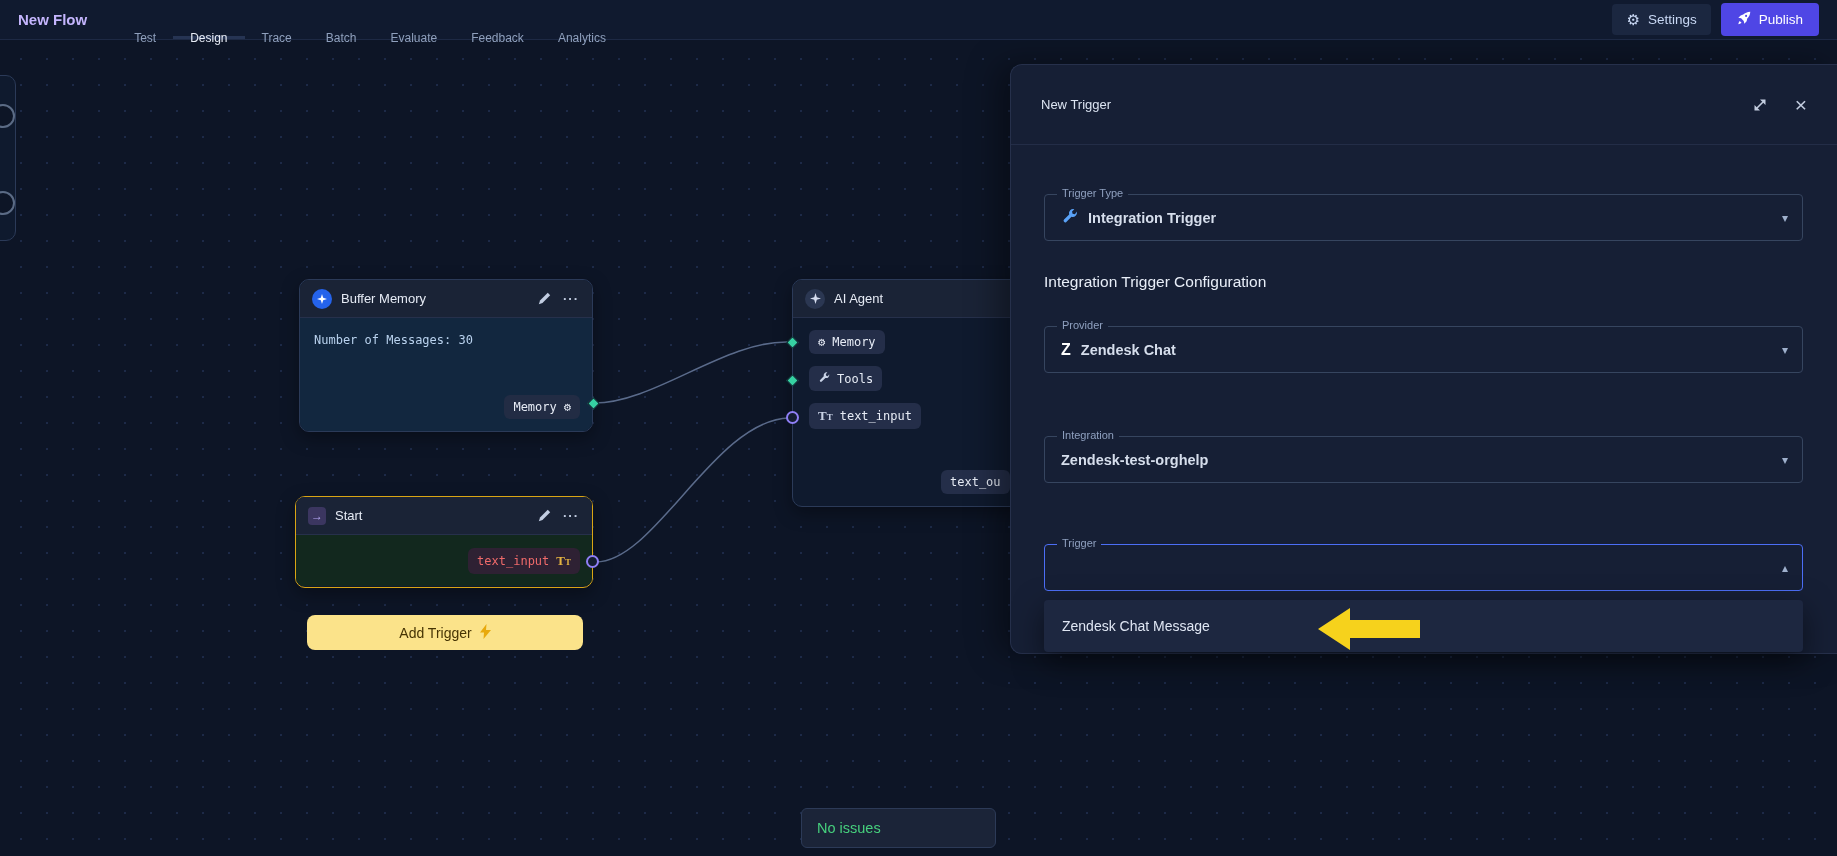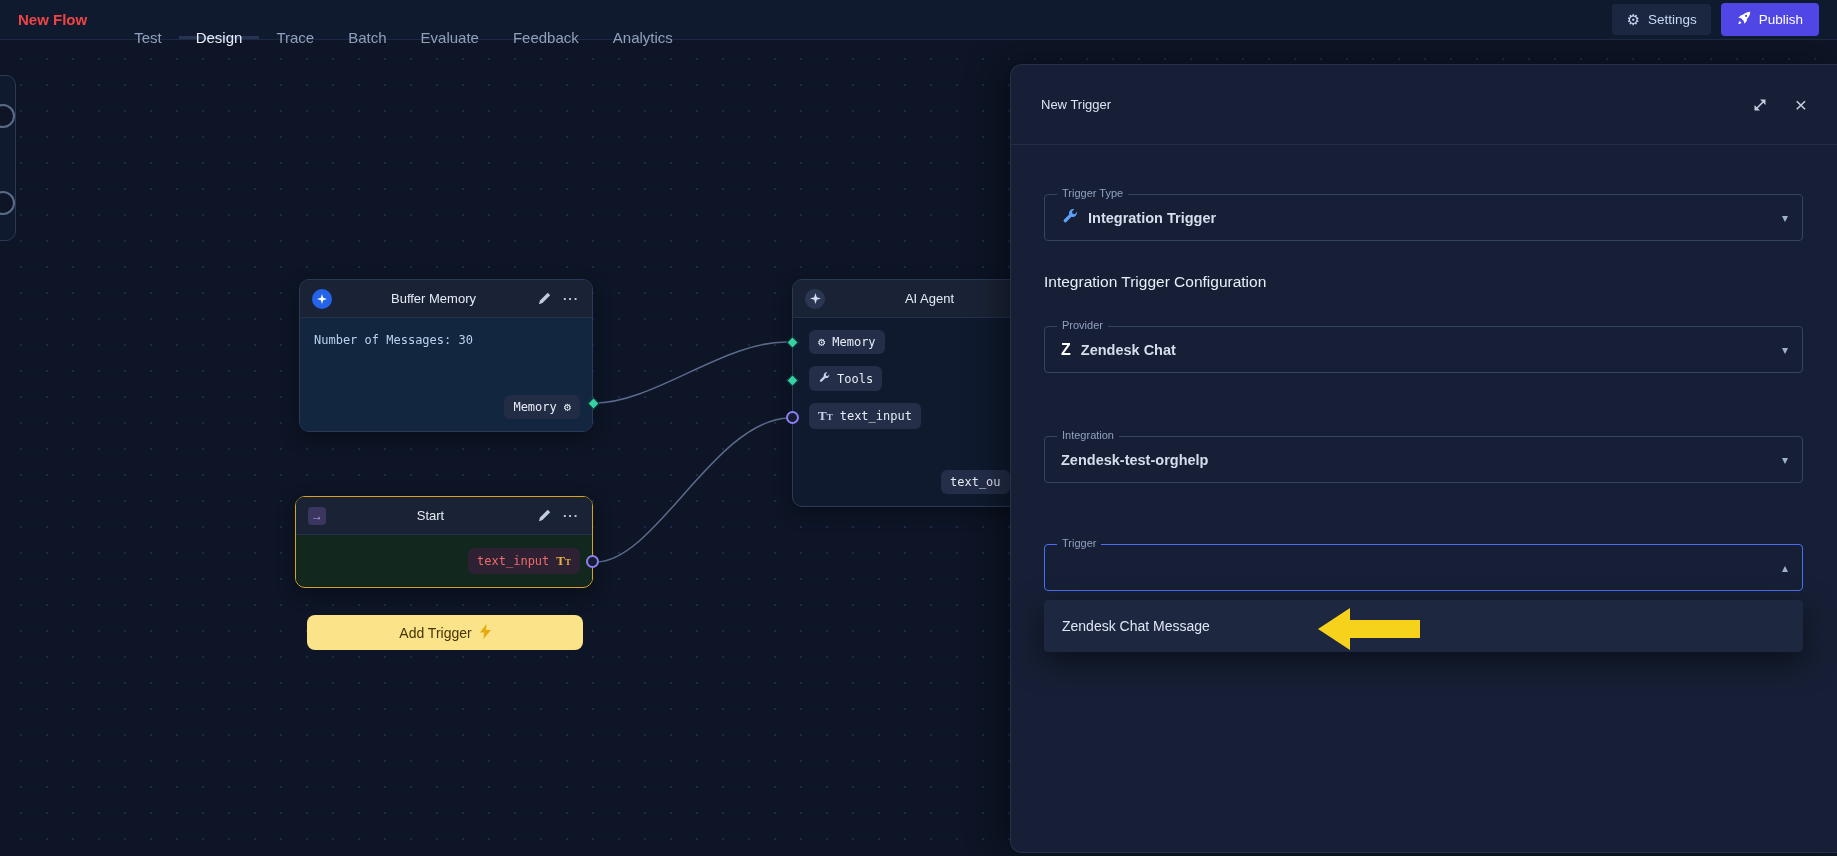--- a/index.html
+++ b/index.html
@@ -2,40 +2,40 @@
 <html><head>
 <meta charset="utf-8">
 <style>
   * { box-sizing: border-box; margin: 0; padding: 0; }
   body { background:#0a0f1d; font-family:"Liberation Sans", sans-serif; }
   .app { position:relative; width:1837px; height:856px; background:#0d1526; overflow:hidden; color:#e2e8f0; }
 
   
   .topbar { position:absolute; top:0; left:0; right:0; height:40px; background:#101a2f;
             border-bottom:1px solid #1d2944; display:flex; align-items:stretch; padding:0 18px; z-index:70; }
-  .tb-title { align-self:center; font-size:15px; font-weight:700; color:#ef4444; margin-right:30px; white-space:nowrap; }
-  .tab { display:flex; align-items:center; padding:0 17px; font-size:15px; color:#8fa0bd; cursor:pointer; white-space:nowrap;margin-top:36px; }
+  .tb-title { align-self:center; font-size:15px; font-weight:700; color:#c4b5fd; margin-right:30px; white-space:nowrap; }
+  .tab { display:flex; align-items:center; padding:0 17px; font-size:12px; color:#8fa0bd; cursor:pointer; white-space:nowrap;margin-top:36px; }
   .tab.active { background:#263453; color:#e8edf7; }
   .tb-spacer { flex:1; }
   .btn { align-self:center; display:flex; align-items:center; gap:8px; border-radius:4px; font-size:13.5px; cursor:pointer; white-space:nowrap; }
   .btn-settings { background:#1b2740; padding:8px 14px; color:#c9d8f4; }
   .btn-publish { background:#4f46e5; padding:8px 16px; color:#fff; margin-left:10px; }
   .gear-glyph { font-size:15px; line-height:1; }
 
   
   .canvas { position:absolute; top:40px; left:0; right:0; bottom:0;
             background-image:radial-gradient(rgba(86,118,189,0.22) 1.2px, transparent 1.3px);
             background-size:26px 26px; background-position:8px 6px; }
   .edges { position:absolute; inset:0; z-index:1; pointer-events:none; }
   .edges path { stroke:#5f7090; stroke-width:1.5; fill:none; opacity:.95; }
 
   .node { position:absolute; background:#0f1a2e; border:1px solid #2b3a58; border-radius:10px; z-index:2;
           box-shadow:0 6px 18px rgba(0,0,0,.35); }
   .node-header { height:38px; display:flex; align-items:center; gap:9px; padding:0 12px; background:#1a2336;
-                 border-bottom:1px solid #26304b; border-radius:9px 9px 0 0;text-align:center; }
+                 border-bottom:1px solid #26304b; border-radius:9px 9px 0 0; }
   .node-title { font-size:13px; color:#e6ebf5; flex:1; }
   .hicon { width:20px; height:20px; border-radius:50%; display:flex; align-items:center; justify-content:center; flex:0 0 auto; }
   .icon-btn { display:flex; align-items:center; justify-content:center; width:18px; color:#c2cde2; cursor:pointer; }
   .dots-glyph { color:#c2cde2; font-size:13px; font-weight:700; letter-spacing:1px; }
   .badge { display:inline-flex; align-items:center; gap:7px; background:#242e49; border-radius:6px;
            padding:5px 9px; font-family:"DejaVu Sans Mono", monospace; font-size:12px; color:#e6ebf5; white-space:nowrap; }
 
   #node-buffer { left:299px; top:279px; width:294px; height:153px; }
   #node-buffer .node-body { position:relative; height:113px; background:#12273f; border-radius:0 0 9px 9px; padding:12px 14px; }
   .body-text { font-family:"DejaVu Sans Mono", monospace; font-size:12px; color:#b9d2ee; }
@@ -69,21 +69,21 @@
   .status-bar { position:absolute; left:801px; top:808px; width:195px; height:40px; background:#1b2438;
                 border:1px solid #2c3a57; border-radius:6px; display:flex; align-items:center; padding:0 15px;
                 color:#46d07d; font-size:14.5px; z-index:2; cursor:pointer; }
 
   .partial-node { position:absolute; left:-34px; top:75px; width:50px; height:166px; border:1px solid #2b3a58;
                   border-radius:10px; background:#0f1a2e; z-index:2; }
   .partial-port { position:absolute; width:24px; height:24px; border-radius:50%; border:2px solid #5b6b85;
                   background:#0d1526; left:24px; }
 
   
-  .drawer { position:absolute; left:1010px; top:64px; width:827px; height:789px; background:#161f35;
+  .drawer { position:absolute; left:1010px; top:64px; width:827px; height:590px; background:#161f35;
             border:1px solid #26304b; border-right:none; border-radius:12px 0 0 12px; z-index:50;
             box-shadow:-12px 0 32px rgba(0,0,0,.38); }
   .drawer-header { height:80px; display:flex; align-items:center; padding:0 30px; border-bottom:1px solid #232d47; }
   .drawer-title { font-size:13px; color:#dce4f2; }
   .dh-spacer { flex:1; }
   .drawer-header .icon-btn { width:auto; margin-left:26px; }
   .close-glyph { font-size:21px; color:#c3cde0; line-height:1; }
   .drawer-body { position:relative; height:calc(100% - 80px); }
 
   .field { position:absolute; left:33px; width:759px; height:47px; border:1px solid #36455f; border-radius:4px;
@@ -246,20 +246,23 @@
 
   <div class="add-trigger">
     <span>Add Trigger</span>
     <span>
       <svg width="11" height="15" viewBox="0 0 11 15">
           <path fill="#e8a90c" d="M6.5 0L0 8.5h4L3.5 15 11 6H6z"></path>
         </svg>
     </span>
   </div>
 
+  <div class="status-bar">
+    <span>No issues</span>
+  </div>
 
   <div class="drawer">
     <div class="drawer-header">
       <span class="drawer-title">New Trigger</span>
       <span class="dh-spacer"></span>
       <span class="icon-btn">
         <svg width="18" height="18" viewBox="0 0 18 18">
             <path stroke="#c3cde0" stroke-width="1.6" fill="none" d="M6 12L12 6"></path>
             <path fill="#c3cde0" d="M9 3.5h5.5V9zM9 14.5H3.5V9z"></path>
           </svg>

